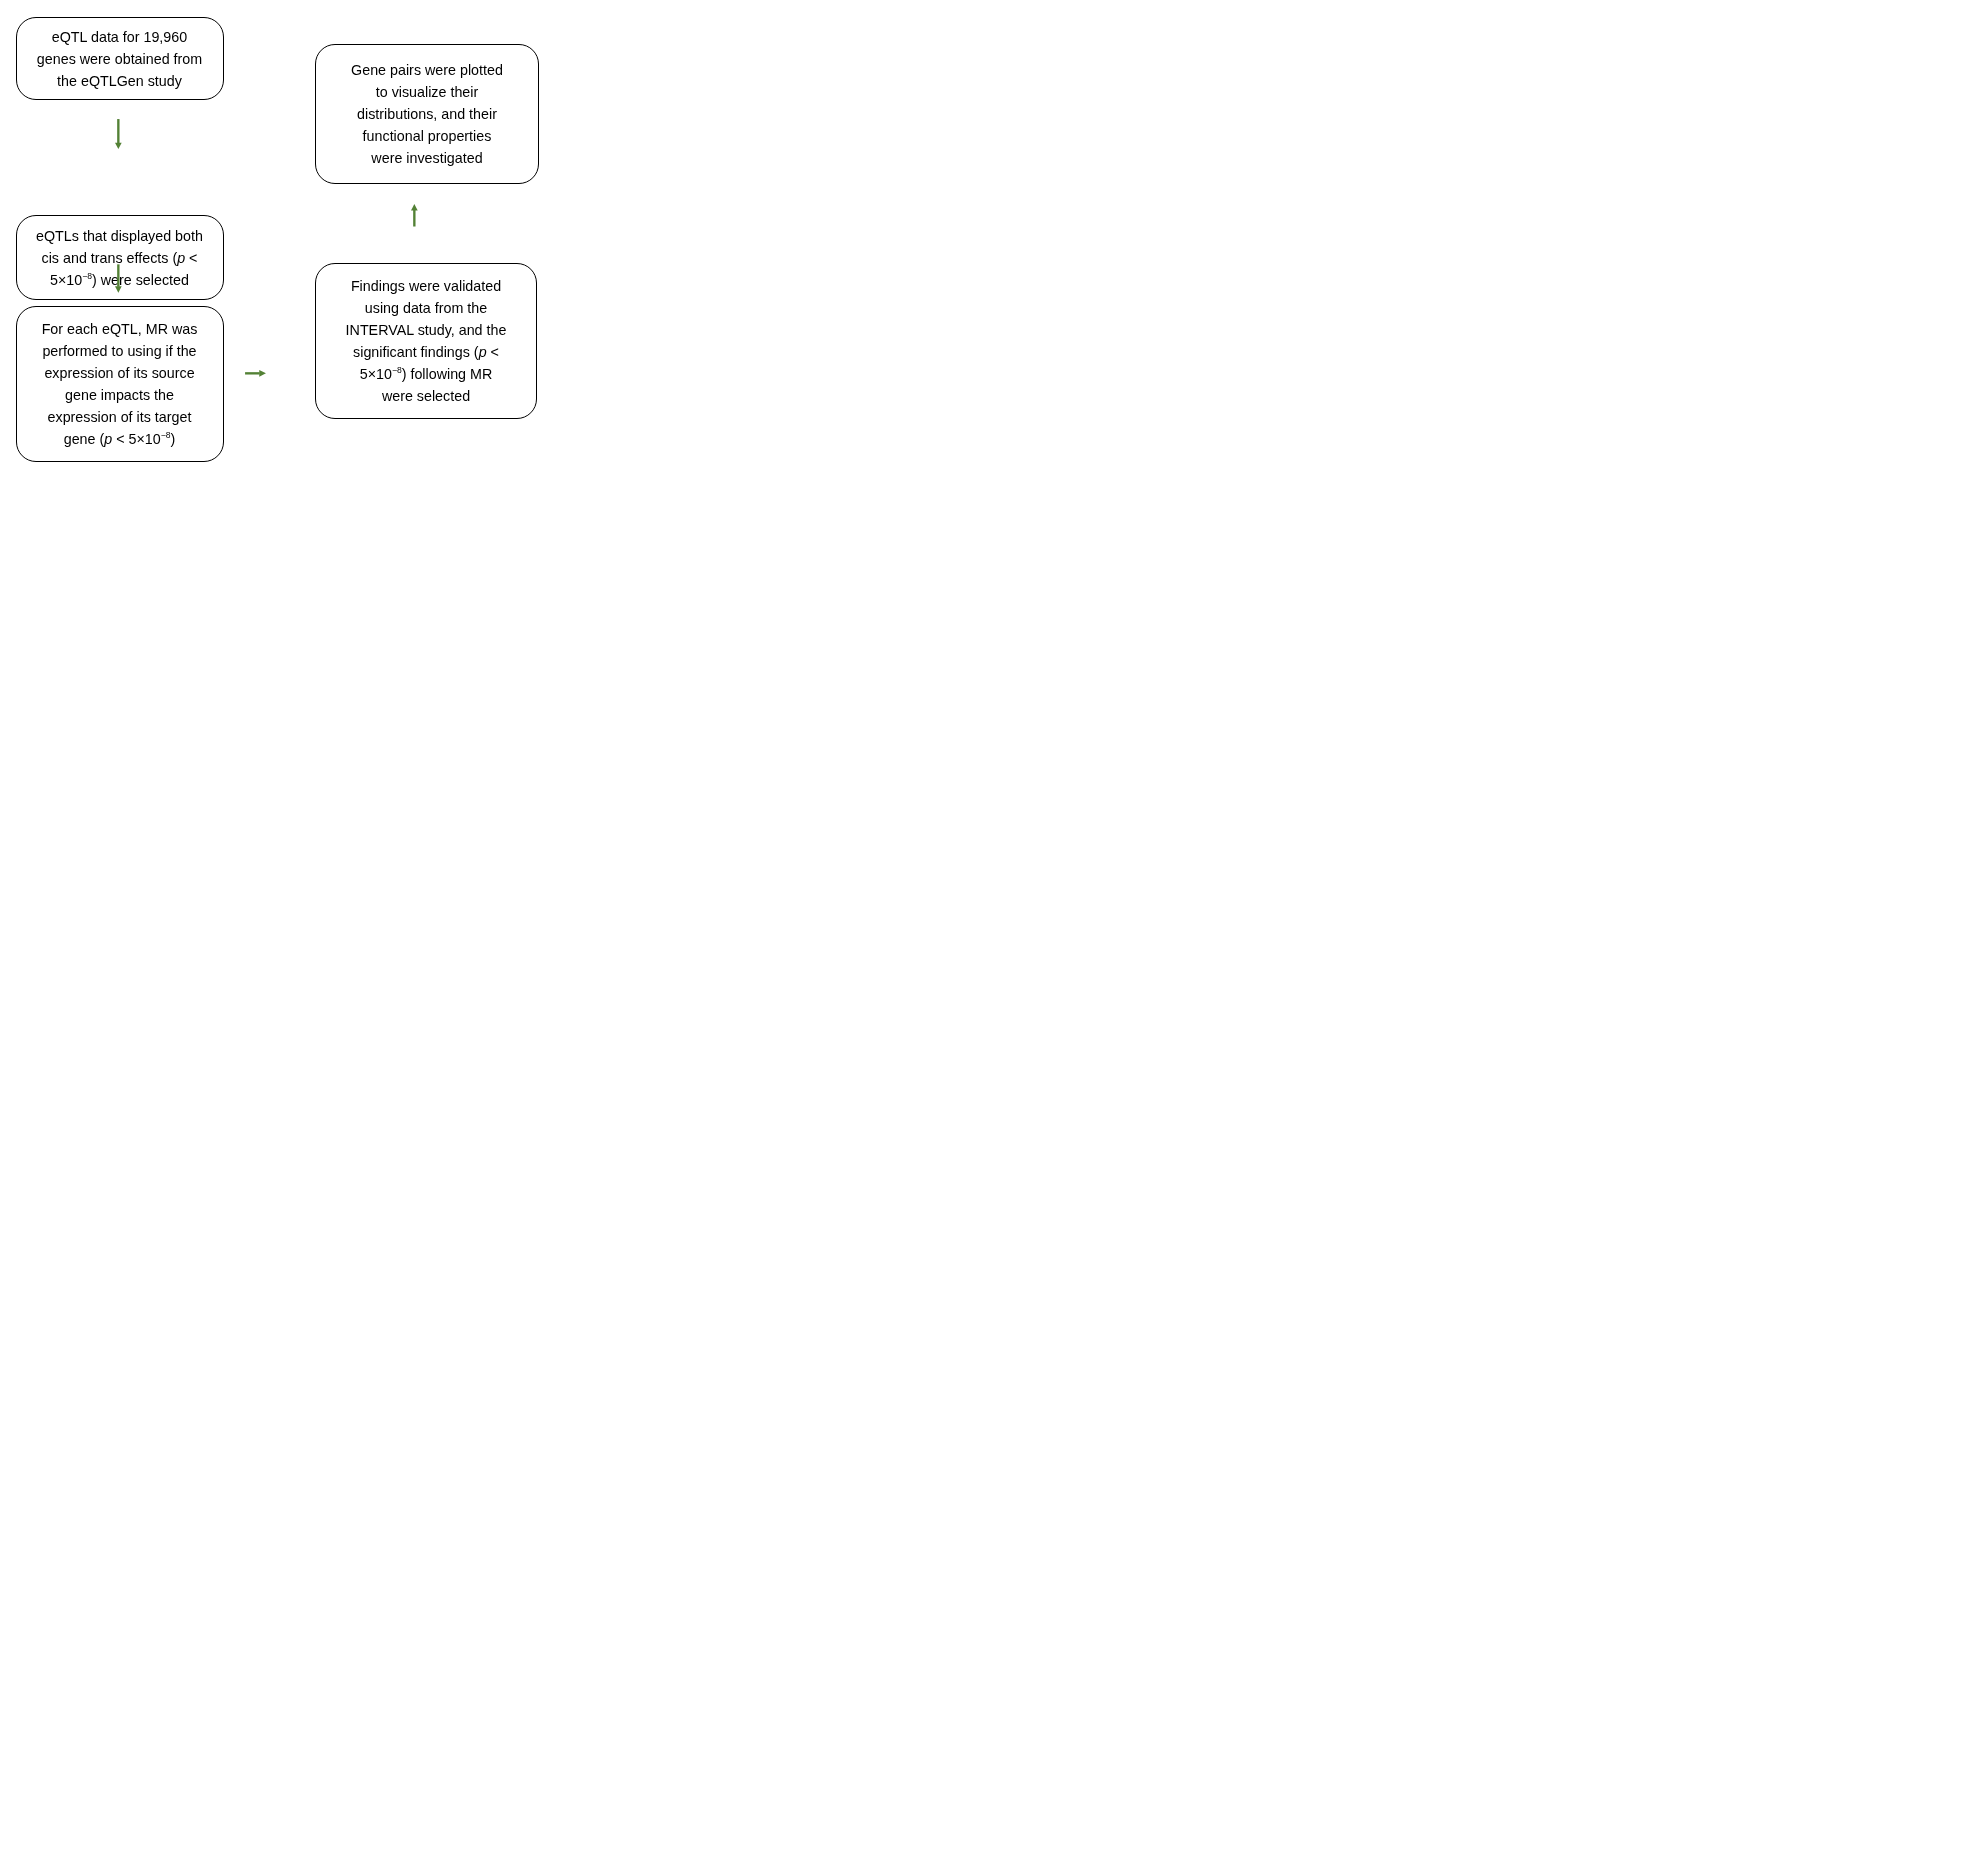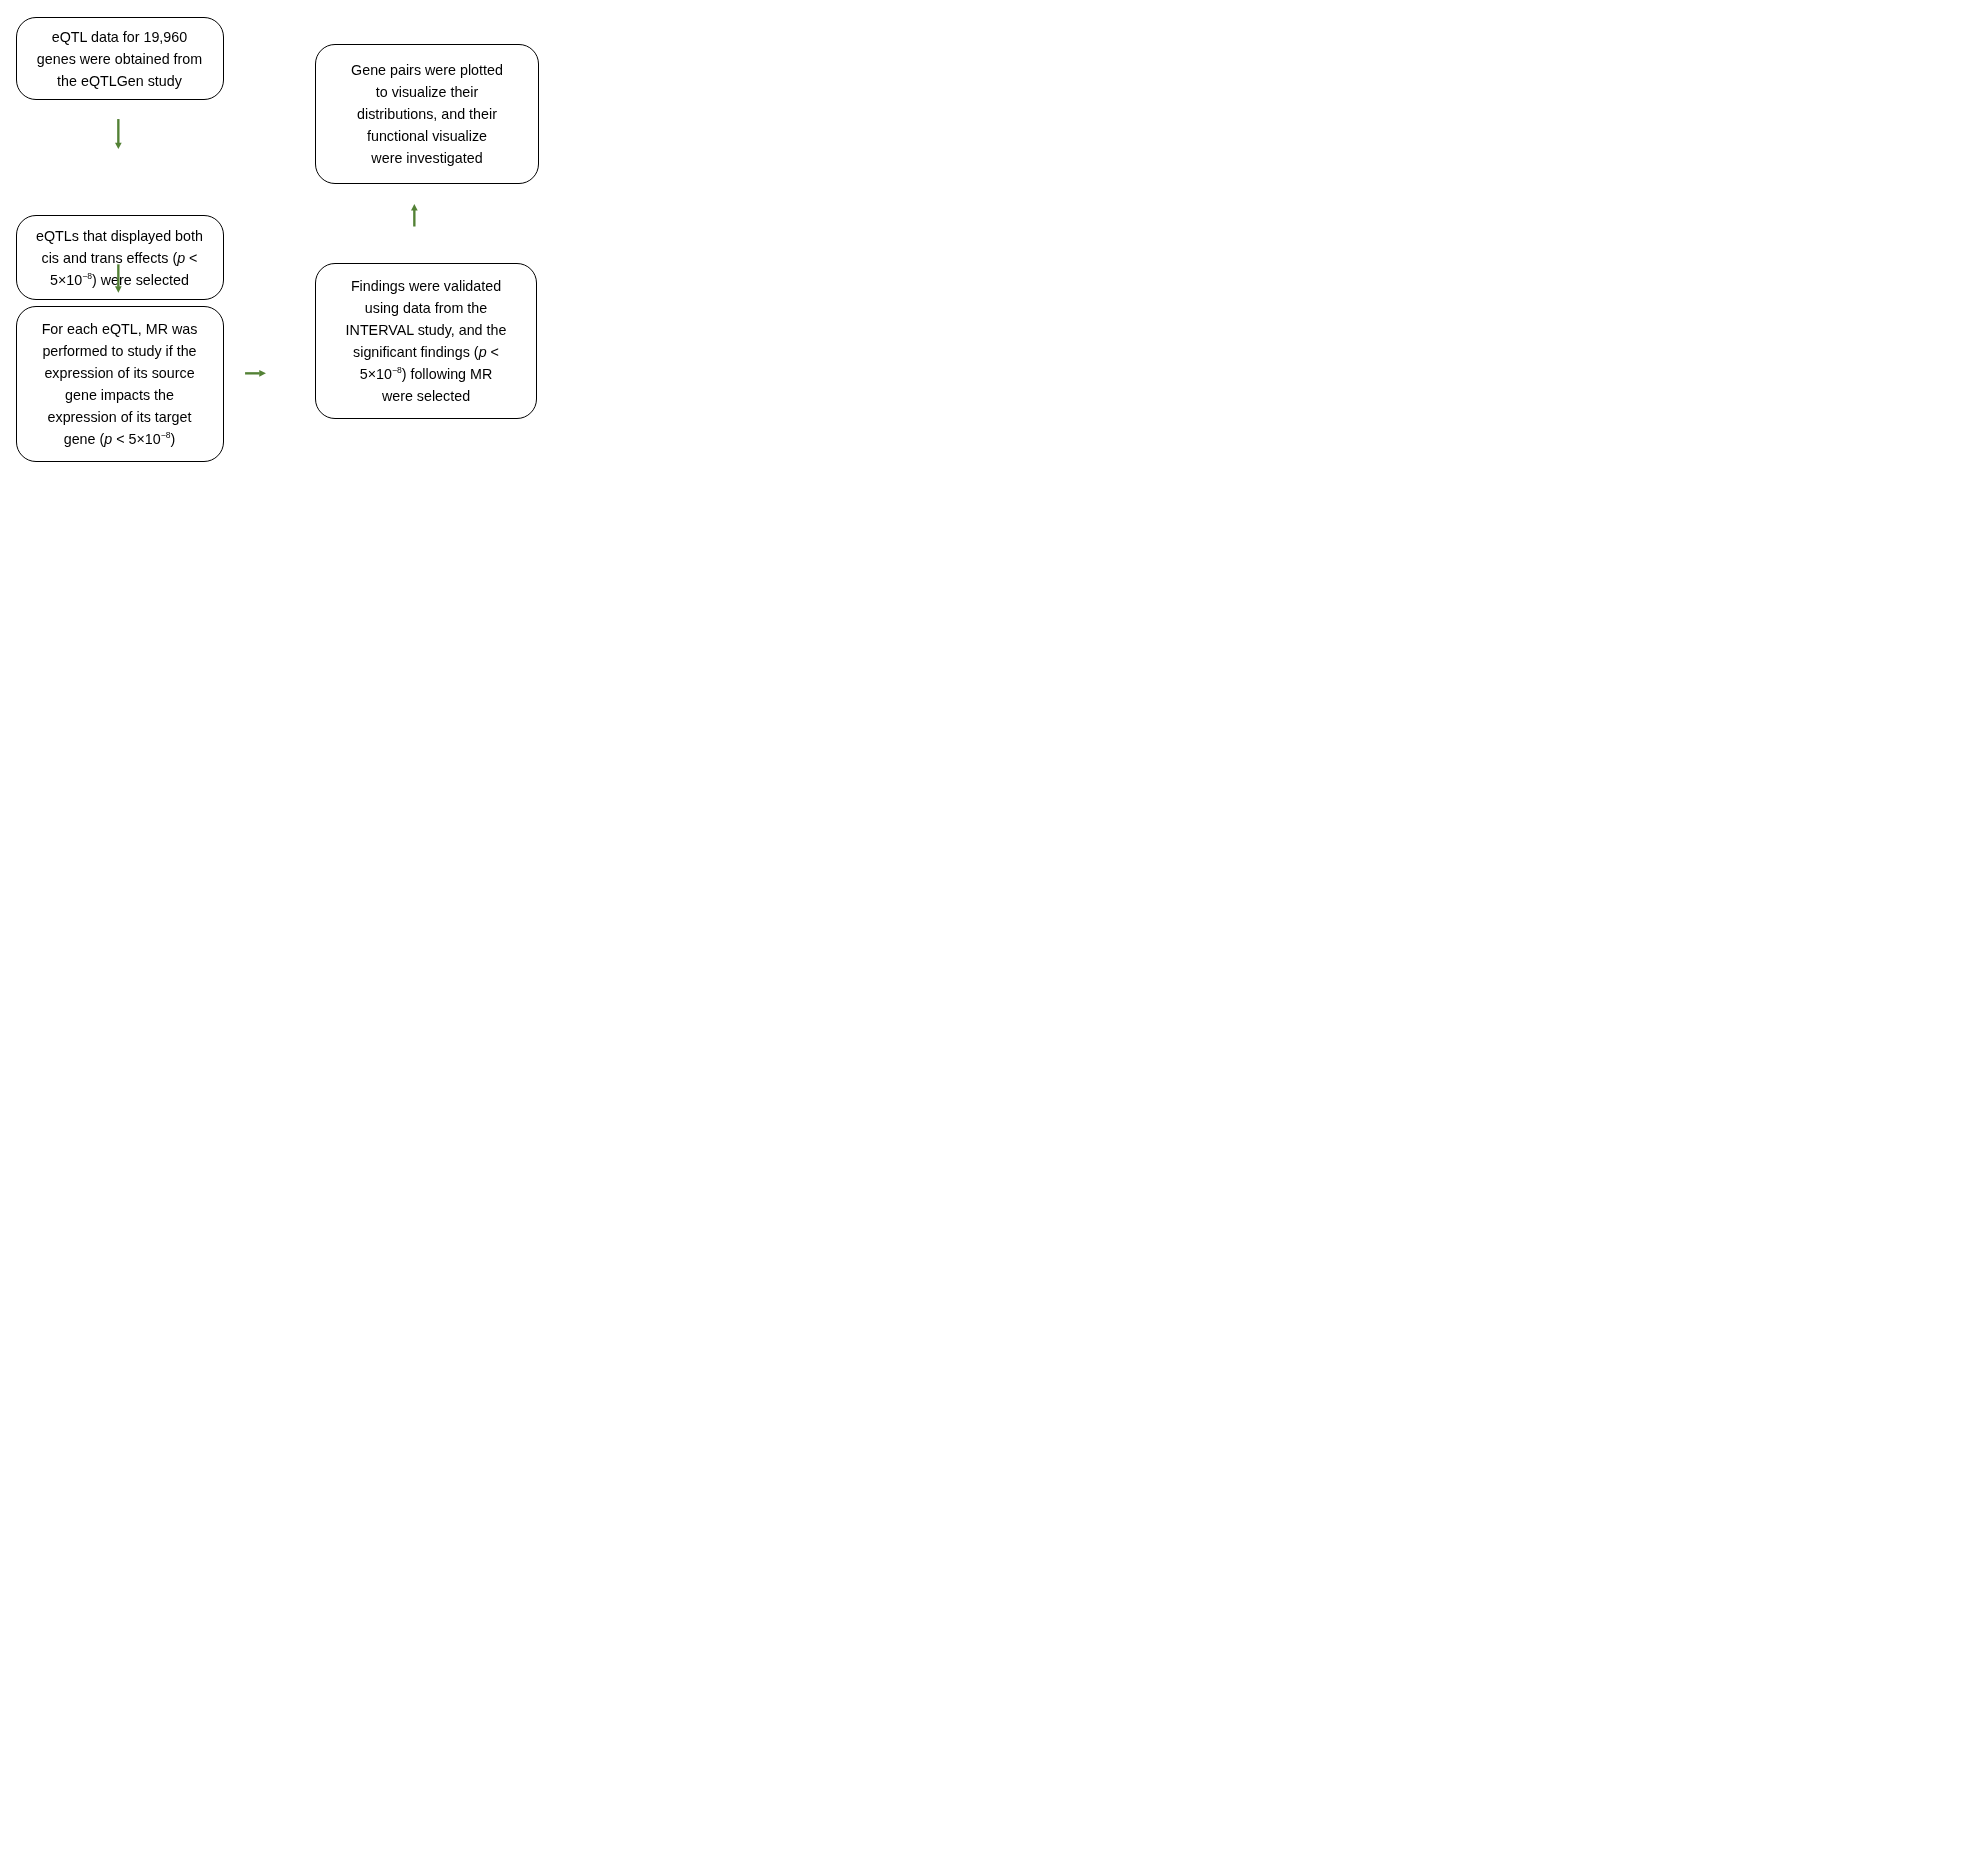--- a/index.html
+++ b/index.html
@@ -67,21 +67,21 @@
   </div>
 
   <svg class="arrow" id="arrow-2" width="6.7" height="29" viewBox="0 0 17 72" xmlns="http://www.w3.org/2000/svg">
     <rect x="5.5" y="0" width="6" height="57"></rect>
     <polygon points="0,56 17,56 8.5,72"></polygon>
   </svg>
 
   <div class="box" id="box-mr-analysis">
     <div class="box-text">
         <div class="line"><span>For each eQTL, MR was</span></div>
-        <div class="line"><span>performed to study if the</span></div>
+        <div class="line"><span>performed to using if the</span></div>
         <div class="line"><span>expression of its source</span></div>
         <div class="line"><span>gene impacts the</span></div>
         <div class="line"><span>expression of its target</span></div>
         <div class="line"><span>gene (</span><span class="italic">p</span><span> &lt; 5×10</span><sup>−8</sup><span>)</span></div>
       </div>
   </div>
 
   <svg class="arrow" id="arrow-3" width="21" height="6.7" viewBox="0 0 53 17" xmlns="http://www.w3.org/2000/svg">
     <rect x="0" y="5.5" width="37" height="6"></rect>
     <polygon points="36,0 36,17 53,8.5"></polygon>
@@ -101,19 +101,19 @@
   <svg class="arrow" id="arrow-4" width="6.7" height="22.6" viewBox="0 0 17 57" xmlns="http://www.w3.org/2000/svg">
     <polygon points="8.5,0 0,16 17,16"></polygon>
     <rect x="5.5" y="15" width="6" height="42"></rect>
   </svg>
 
   <div class="box" id="box-gene-pairs">
     <div class="box-text">
         <div class="line"><span>Gene pairs were plotted</span></div>
         <div class="line"><span>to visualize their</span></div>
         <div class="line"><span>distributions, and their</span></div>
-        <div class="line"><span>functional visualize</span></div>
+        <div class="line"><span>functional properties</span></div>
         <div class="line"><span>were investigated</span></div>
       </div>
   </div>
 
 </div>
 
 
 </body></html>

